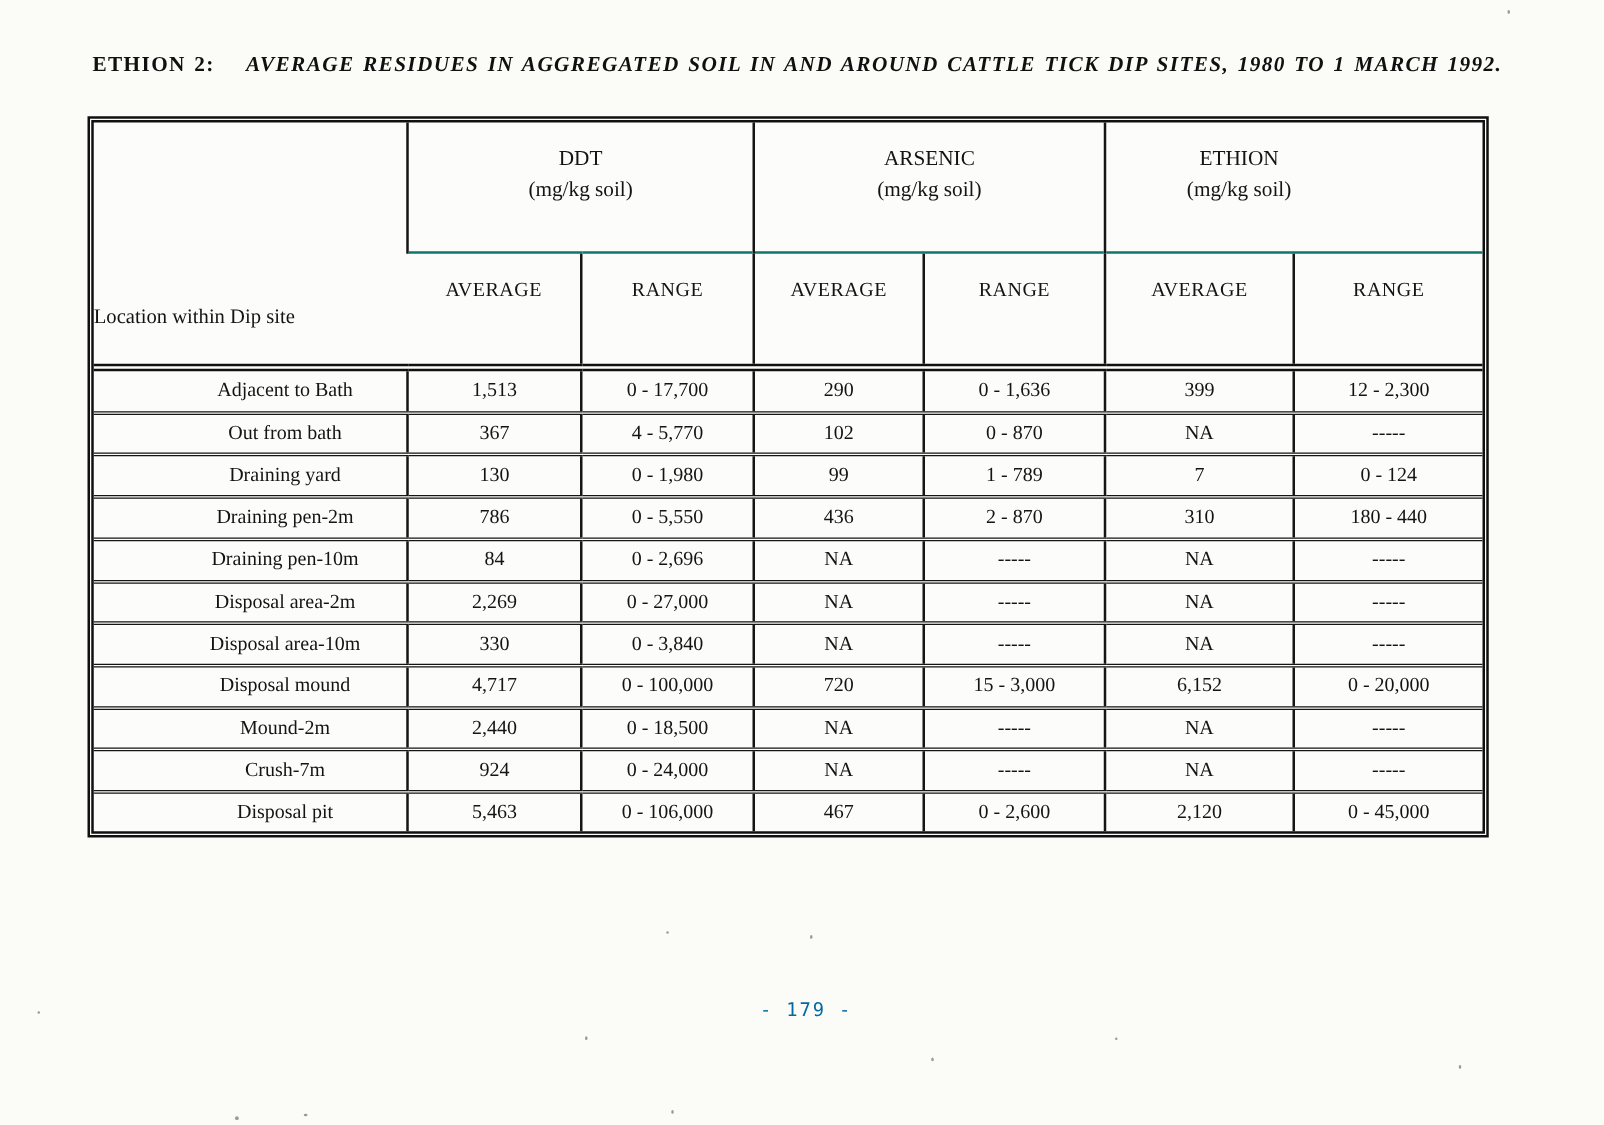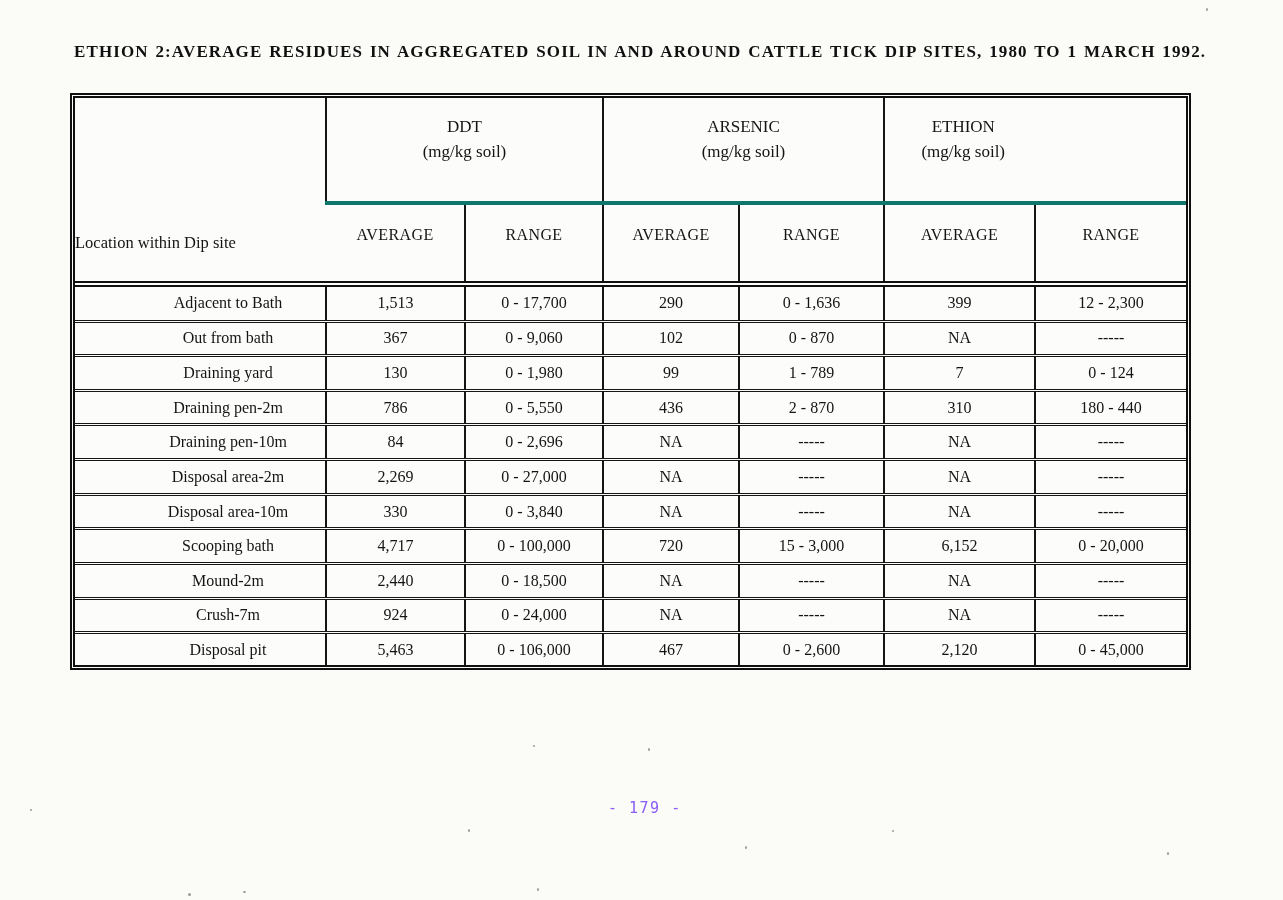--- a/index.html
+++ b/index.html
@@ -11,21 +11,21 @@
     position:relative;
     overflow:hidden;
   }
   .doc-title {
     position:absolute; left:74px; top:42px; width:1180px;
     font-weight:bold; font-size:17px;
     letter-spacing:1.1px; word-spacing:1.5px;
     white-space:nowrap;
     color:#101010;
   }
-  .doc-title .title-rest { margin-left:0; }
+  .doc-title .title-rest { margin-left:25px;font-style:italic; }
 
   .table-frame {
     position:absolute; left:70px; top:93px;
     width:1121px; height:577px;
     border:5px double #101010;
     box-sizing:border-box;
     background:#fcfcfa;
   }
   table.residues {
     border-collapse:collapse; table-layout:fixed;
@@ -37,46 +37,46 @@
     padding:0;
   }
   th:first-child, td:first-child { border-left:none; }
 
   thead th.chem {
     vertical-align:top; padding-top:17px;
     font-size:17px; text-align:center;
     height:86px;
   }
   thead th.chem .chem-inner { line-height:1.45;font-family:Liberation Serif, serif; }
-  thead th.chem .chem-inner.eth { width:52%; }
+  thead th.chem .chem-inner.eth { width:52%;padding-left:28px; }
   thead tr.sub th {
-    border-top:4px solid #0f766e;
+    border-top:2px solid #0f766e;
     font-size:16px; text-align:center;
-    vertical-align:middle; padding-bottom:16px;
+    vertical-align:middle; padding-bottom:28px;
     letter-spacing:.4px;
     height:60px;
   }
   th.loc-head {
     vertical-align:bottom; padding-bottom:28px;
     text-align:left; font-size:16.5px;
     border-bottom:6px double #101010;
   }
   thead tr.sub th { border-bottom:6px double #101010; }
 
   tbody td {
     border-top:3px double #151515;
     text-align:center; vertical-align:middle;
     font-size:16px;
   }
   tbody td.loc { text-align:center; padding-left:56px; }
 
   .pageno {
     position:absolute; left:608px; top:799px;
     font-family:"DejaVu Sans Mono", monospace;
-    font-size:15px; letter-spacing:1.5px; color:#8b5cf6;
+    font-size:15px; letter-spacing:1.5px; color:#0369a1;
   }
 
   .speck { position:absolute; background:#4a4a4a; opacity:.55; border-radius:50%; }
 </style>
 </head>
 <body>
 
 <div class="doc-title">
   <span>ETHION 2:</span><span class="title-rest">AVERAGE RESIDUES IN AGGREGATED SOIL IN AND AROUND CATTLE TICK DIP SITES, 1980 TO 1 MARCH 1992.</span>
 </div>
@@ -129,21 +129,21 @@
         <td>1,513</td>
         <td>0 - 17,700</td>
         <td>290</td>
         <td>0 - 1,636</td>
         <td>399</td>
         <td>12 - 2,300</td>
       </tr>
       <tr>
         <td class="loc">Out from bath</td>
         <td>367</td>
-        <td>0 - 9,060</td>
+        <td>4 - 5,770</td>
         <td>102</td>
         <td>0 - 870</td>
         <td>NA</td>
         <td>-----</td>
       </tr>
       <tr>
         <td class="loc">Draining yard</td>
         <td>130</td>
         <td>0 - 1,980</td>
         <td>99</td>
@@ -181,21 +181,21 @@
       <tr>
         <td class="loc">Disposal area-10m</td>
         <td>330</td>
         <td>0 - 3,840</td>
         <td>NA</td>
         <td>-----</td>
         <td>NA</td>
         <td>-----</td>
       </tr>
       <tr>
-        <td class="loc">Scooping bath</td>
+        <td class="loc">Disposal mound</td>
         <td>4,717</td>
         <td>0 - 100,000</td>
         <td>720</td>
         <td>15 - 3,000</td>
         <td>6,152</td>
         <td>0 - 20,000</td>
       </tr>
       <tr>
         <td class="loc">Mound-2m</td>
         <td>2,440</td>

